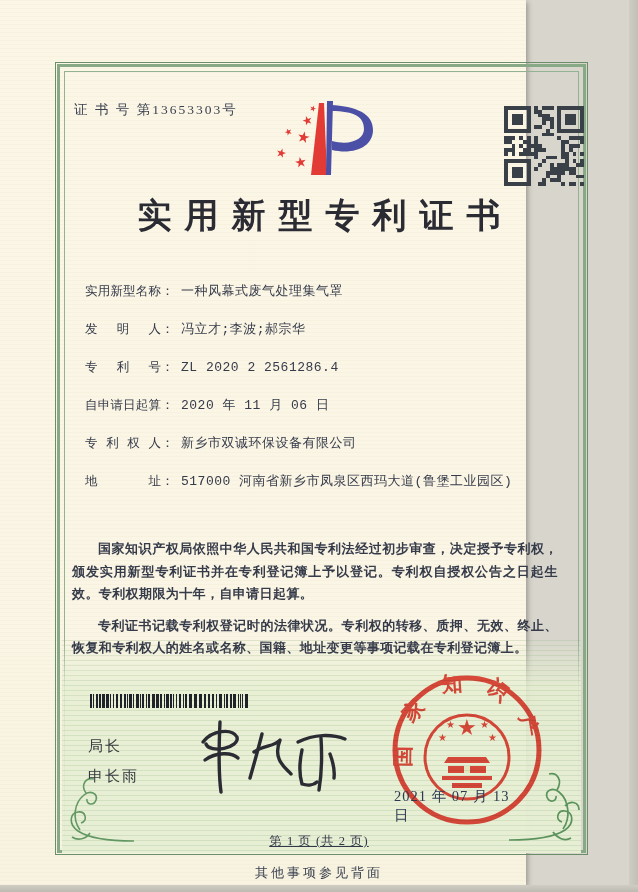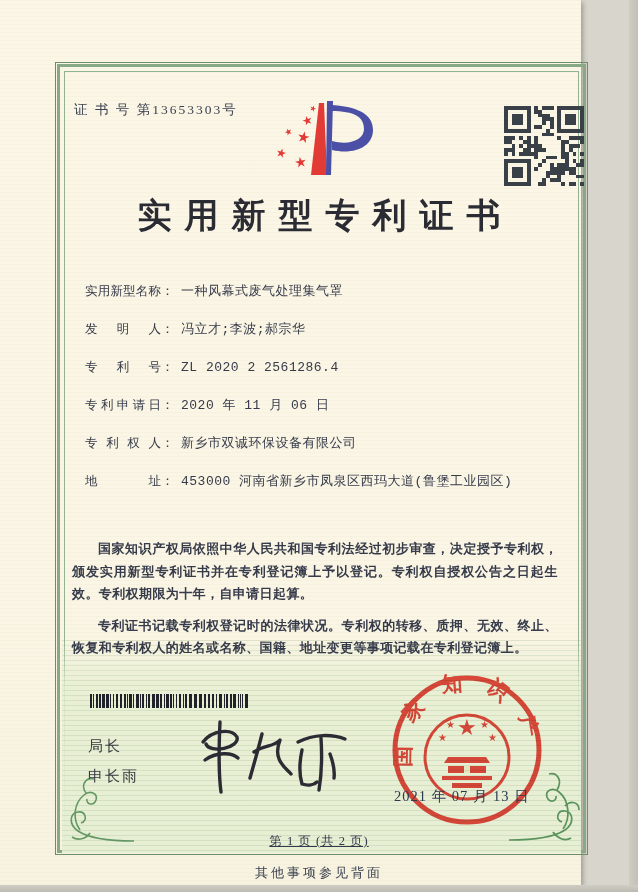--- a/index.html
+++ b/index.html
@@ -2,21 +2,21 @@
 <html><head>
 <meta charset="utf-8">
 <style>
   html,body{margin:0;padding:0;}
   body{
     width:638px;height:892px;position:relative;overflow:hidden;
     background:#d8d6cc;
     font-family:"Liberation Serif","DejaVu Serif",serif;
   }
   .paper{
-    position:absolute;left:0;top:0;width:581px;height:885px;
+    position:absolute;left:0;top:0;width:526px;height:885px;
     background:
       repeating-linear-gradient(180deg, rgba(214,205,173,.10) 0 1px, rgba(0,0,0,0) 1px 4px),
       linear-gradient(180deg,#fbf6e6 0%,#faf5e4 70%,#f7f3e0 100%);
     box-shadow:2px 2px 5px rgba(0,0,0,.28);
   }
   
   .frame{position:absolute;left:55px;top:62px;width:533px;height:793px;border:1px solid #6a8f68;box-sizing:border-box;}
   .f2{position:absolute;left:1px;top:1px;right:1px;bottom:1px;border:3px solid #87a985;box-sizing:border-box;}
   .f3{position:absolute;left:4px;top:4px;right:4px;bottom:4px;border:1px solid #93b291;box-sizing:border-box;}
   
@@ -243,27 +243,27 @@
     <div class="frow">
       <span class="flabel">实用新型名称</span><span class="fcolon">：</span><span class="fval">一种风幕式废气处理集气罩</span>
     </div>
     <div class="frow">
       <span class="flabel">发明人</span><span class="fcolon">：</span><span class="fval">冯立才;李波;郝宗华</span>
     </div>
     <div class="frow">
       <span class="flabel">专利号</span><span class="fcolon">：</span><span class="fval">ZL 2020 2 2561286.4</span>
     </div>
     <div class="frow">
-      <span class="flabel">专利申请日</span><span class="fcolon">：</span><span class="fval">2020 年 11 月 06 日</span>
+      <span class="flabel">自申请日起算</span><span class="fcolon">：</span><span class="fval">2020 年 11 月 06 日</span>
     </div>
     <div class="frow">
       <span class="flabel">专利权人</span><span class="fcolon">：</span><span class="fval">新乡市双诚环保设备有限公司</span>
     </div>
     <div class="frow">
-      <span class="flabel">地址</span><span class="fcolon">：</span><span class="fval">453000 河南省新乡市凤泉区西玛大道(鲁堡工业园区)</span>
+      <span class="flabel">地址</span><span class="fcolon">：</span><span class="fval">517000 河南省新乡市凤泉区西玛大道(鲁堡工业园区)</span>
     </div>
   </div>
 
   <div class="paras">
     <p>国家知识产权局依照中华人民共和国专利法经过初步审查，决定授予专利权，颁发实用新型专利证书并在专利登记簿上予以登记。专利权自授权公告之日起生效。专利权期限为十年，自申请日起算。</p>
     <p>专利证书记载专利权登记时的法律状况。专利权的转移、质押、无效、终止、恢复和专利权人的姓名或名称、国籍、地址变更等事项记载在专利登记簿上。</p>
   </div>
 
   <div class="barcode" id="barcode"><i style="width: 2px;"></i><s style="width: 1px;"></s><i style="width: 1px;"></i><s style="width: 2px;"></s><i style="width: 2px;"></i><s style="width: 1px;"></s><i style="width: 2px;"></i><s style="width: 1px;"></s><i style="width: 3px;"></i><s style="width: 1px;"></s><i style="width: 3px;"></i><s style="width: 1px;"></s><i style="width: 1px;"></i><s style="width: 2px;"></s><i style="width: 1px;"></i><s style="width: 2px;"></s><i style="width: 2px;"></i><s style="width: 2px;"></s><i style="width: 2px;"></i><s style="width: 2px;"></s><i style="width: 2px;"></i><s style="width: 1px;"></s><i style="width: 1px;"></i><s style="width: 1px;"></s><i style="width: 3px;"></i><s style="width: 1px;"></s><i style="width: 1px;"></i><s style="width: 2px;"></s><i style="width: 3px;"></i><s style="width: 1px;"></s><i style="width: 1px;"></i><s style="width: 1px;"></s><i style="width: 2px;"></i><s style="width: 2px;"></s><i style="width: 1px;"></i><s style="width: 1px;"></s><i style="width: 2px;"></i><s style="width: 2px;"></s><i style="width: 3px;"></i><s style="width: 1px;"></s><i style="width: 3px;"></i><s style="width: 1px;"></s><i style="width: 2px;"></i><s style="width: 2px;"></s><i style="width: 1px;"></i><s style="width: 1px;"></s><i style="width: 3px;"></i><s style="width: 1px;"></s><i style="width: 2px;"></i><s style="width: 1px;"></s><i style="width: 1px;"></i><s style="width: 2px;"></s><i style="width: 1px;"></i><s style="width: 2px;"></s><i style="width: 2px;"></i><s style="width: 2px;"></s><i style="width: 1px;"></i><s style="width: 1px;"></s><i style="width: 2px;"></i><s style="width: 2px;"></s><i style="width: 3px;"></i><s style="width: 2px;"></s><i style="width: 3px;"></i><s style="width: 2px;"></s><i style="width: 3px;"></i><s style="width: 2px;"></s><i style="width: 2px;"></i><s style="width: 2px;"></s><i style="width: 2px;"></i><s style="width: 2px;"></s><i style="width: 2px;"></i><s style="width: 2px;"></s><i style="width: 1px;"></i><s style="width: 2px;"></s><i style="width: 3px;"></i><s style="width: 2px;"></s><i style="width: 1px;"></i><s style="width: 1px;"></s><i style="width: 2px;"></i><s style="width: 2px;"></s><i style="width: 2px;"></i><s style="width: 1px;"></s><i style="width: 3px;"></i><s style="width: 2px;"></s><i style="width: 1px;"></i><s style="width: 1px;"></s><i style="width: 1px;"></i><s style="width: 1px;"></s><i style="width: 1px;"></i><s style="width: 2px;"></s><i style="width: 3px;"></i><s style="width: 2px;"></s></div>
 

